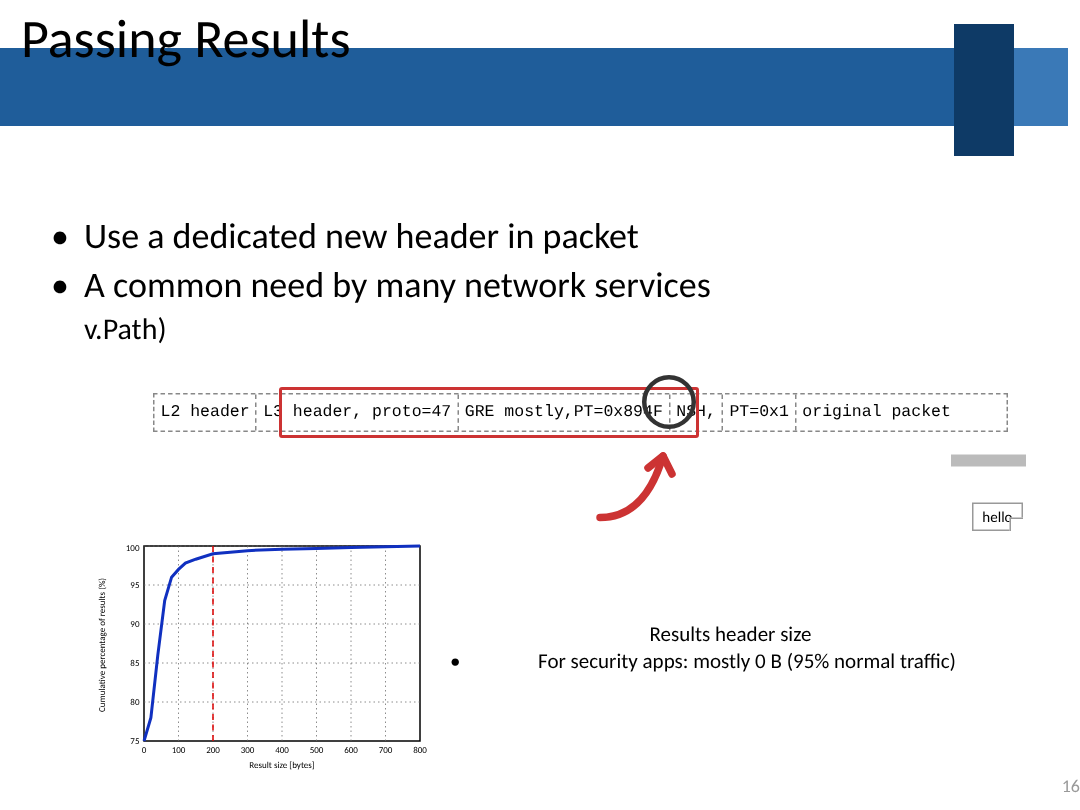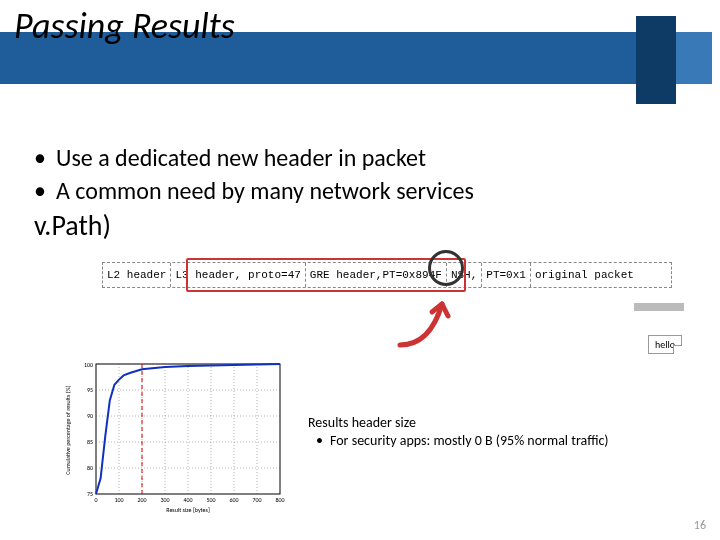--- a/index.html
+++ b/index.html
@@ -1,52 +1,52 @@
 <!DOCTYPE html>
 <html><head>
 <meta charset="utf-8">
 <style>
   * { margin: 0; padding: 0; box-sizing: border-box; }
   body { width: 720px; height: 540px; font-family: Calibri, Arial, sans-serif; background: #fff; position: relative; overflow: hidden; }
 
-  .title-area { position: absolute; top: 8px; left: 0; width: 712px; height: 90px; font-style: italic; }
+  .title-area { position: absolute; top: 8px; left: 0; width: 712px; height: 90px; }
   .title-bar { position: absolute; top: 24px; left: 0; width: 654px; height: 52px; background: #1f5d9a; }
   .title-text { position: absolute; top: 0; left: 14px; font-size: 36px; font-weight: 400; color: #000; line-height: 1; }
   .accent-dark { position: absolute; top: 8px; right: 36px; width: 40px; height: 88px; background: #0e3a66; }
   .accent-light { position: absolute; top: 24px; right: 0; width: 66px; height: 52px; background: #3a79b7; }
 
   .content { position: absolute; top: 142px; left: 34px; width: 660px; }
   .bullets { list-style: none; font-size: 24px; color: #000; line-height: 1.3; }
   .bullets li { position: relative; padding-left: 22px; margin-bottom: 2px; }
   .bullets li::before { content: "•"; position: absolute; left: 0; top: 0; }
   .suffix { font-size: 20px; }
-  .continuation { font-size: 28px; margin-top: 0; }
+  .continuation { font-size: 20px; margin-left: 22px; margin-top: 0; }
 
   .packet-wrap { position: absolute; top: 262px; left: 90px; width: 582px; height: 30px; padding-left: 12px; }
   .packet-border { border: 1px dashed #888; height: 26px; display: flex; font-family: "Courier New", monospace; font-size: 11px; align-items: center; background: #fff; }
   .packet-seg { border-right: 1px dashed #888; padding: 0 4px; height: 100%; display: flex; align-items: center; white-space: nowrap; }
   .packet-seg:last-child { border-right: none; }
 
   .red-rect { position: absolute; top: 258px; left: 186px; width: 280px; height: 34px; border: 2px solid #c33; border-radius: 2px; }
   .circle-nsh { position: absolute; top: 250px; left: 428px; width: 36px; height: 36px; border: 3px solid #333; border-radius: 50%; }
   .red-arrow { position: absolute; top: 290px; left: 390px; width: 80px; height: 60px; }
 
   .note-box { position: absolute; top: 335px; right: 38px; border: 1px solid #999; background: #fff; padding: 2px 6px; font-size: 10px; }
   .note-box::after { content: ""; position: absolute; right: -1px; bottom: -1px; width: 8px; height: 8px; border-left: 1px solid #999; border-top: 1px solid #999; background: #fff; }
   .note-gray { position: absolute; bottom: 12px; right: -1px; width: 50px; height: 8px; background: #bbb; }
 
   .chart { position: absolute; top: 358px; left: 60px; width: 230px; height: 158px; }
 
-  .results-block { position: absolute; top: 414px; left: 308px; width: 390px; font-size: 14px; line-height: 1.3; }
+  .results-block { position: absolute; top: 414px; left: 292px; width: 390px; font-size: 14px; line-height: 1.3; text-align: center; }
   .results-block .hd { font-weight: 400; }
   .results-block ul { list-style: none; margin-left: 4px; }
   .results-block ul li { position: relative; padding-left: 18px; }
   .results-block ul li::before { content: "•"; position: absolute; left: 4px; }
 
-  .page-num { position: absolute; bottom: 8px; right: 14px; font-size: 12px; color: #999; }
+  .page-num { position: absolute; bottom: 8px; right: 0; font-size: 12px; color: #999; }
 </style>
 </head>
 <body>
 
 <div class="title-area">
   <div class="accent-light"></div>
   <div class="title-bar"></div>
   <div class="accent-dark"></div>
   <div class="title-text">Passing Results</div>
 </div>
@@ -56,21 +56,21 @@
     <li>Use a dedicated new header in packet</li>
     <li>A common need by many network services</li>
   </ul>
   <div class="continuation">v.Path)</div>
 </div>
 
 <div class="packet-wrap">
   <div class="packet-border">
     <div class="packet-seg" style="flex:0 0 66px">L2 header</div>
     <div class="packet-seg" style="flex:0 0 134px">L3 header, proto=47</div>
-    <div class="packet-seg" style="flex:0 0 138px">GRE header,PT=0x894F</div>
+    <div class="packet-seg" style="flex:0 0 138px">GRE mostly,PT=0x894F</div>
     <div class="packet-seg" style="flex:0 0 34px">NSH,</div>
     <div class="packet-seg" style="flex:0 0 48px">PT=0x1</div>
     <div class="packet-seg" style="flex:1">original packet</div>
   </div>
 </div>
 
 <div class="red-rect"></div>
 <div class="circle-nsh"></div>
 
 <svg class="red-arrow" viewBox="0 0 80 60">

